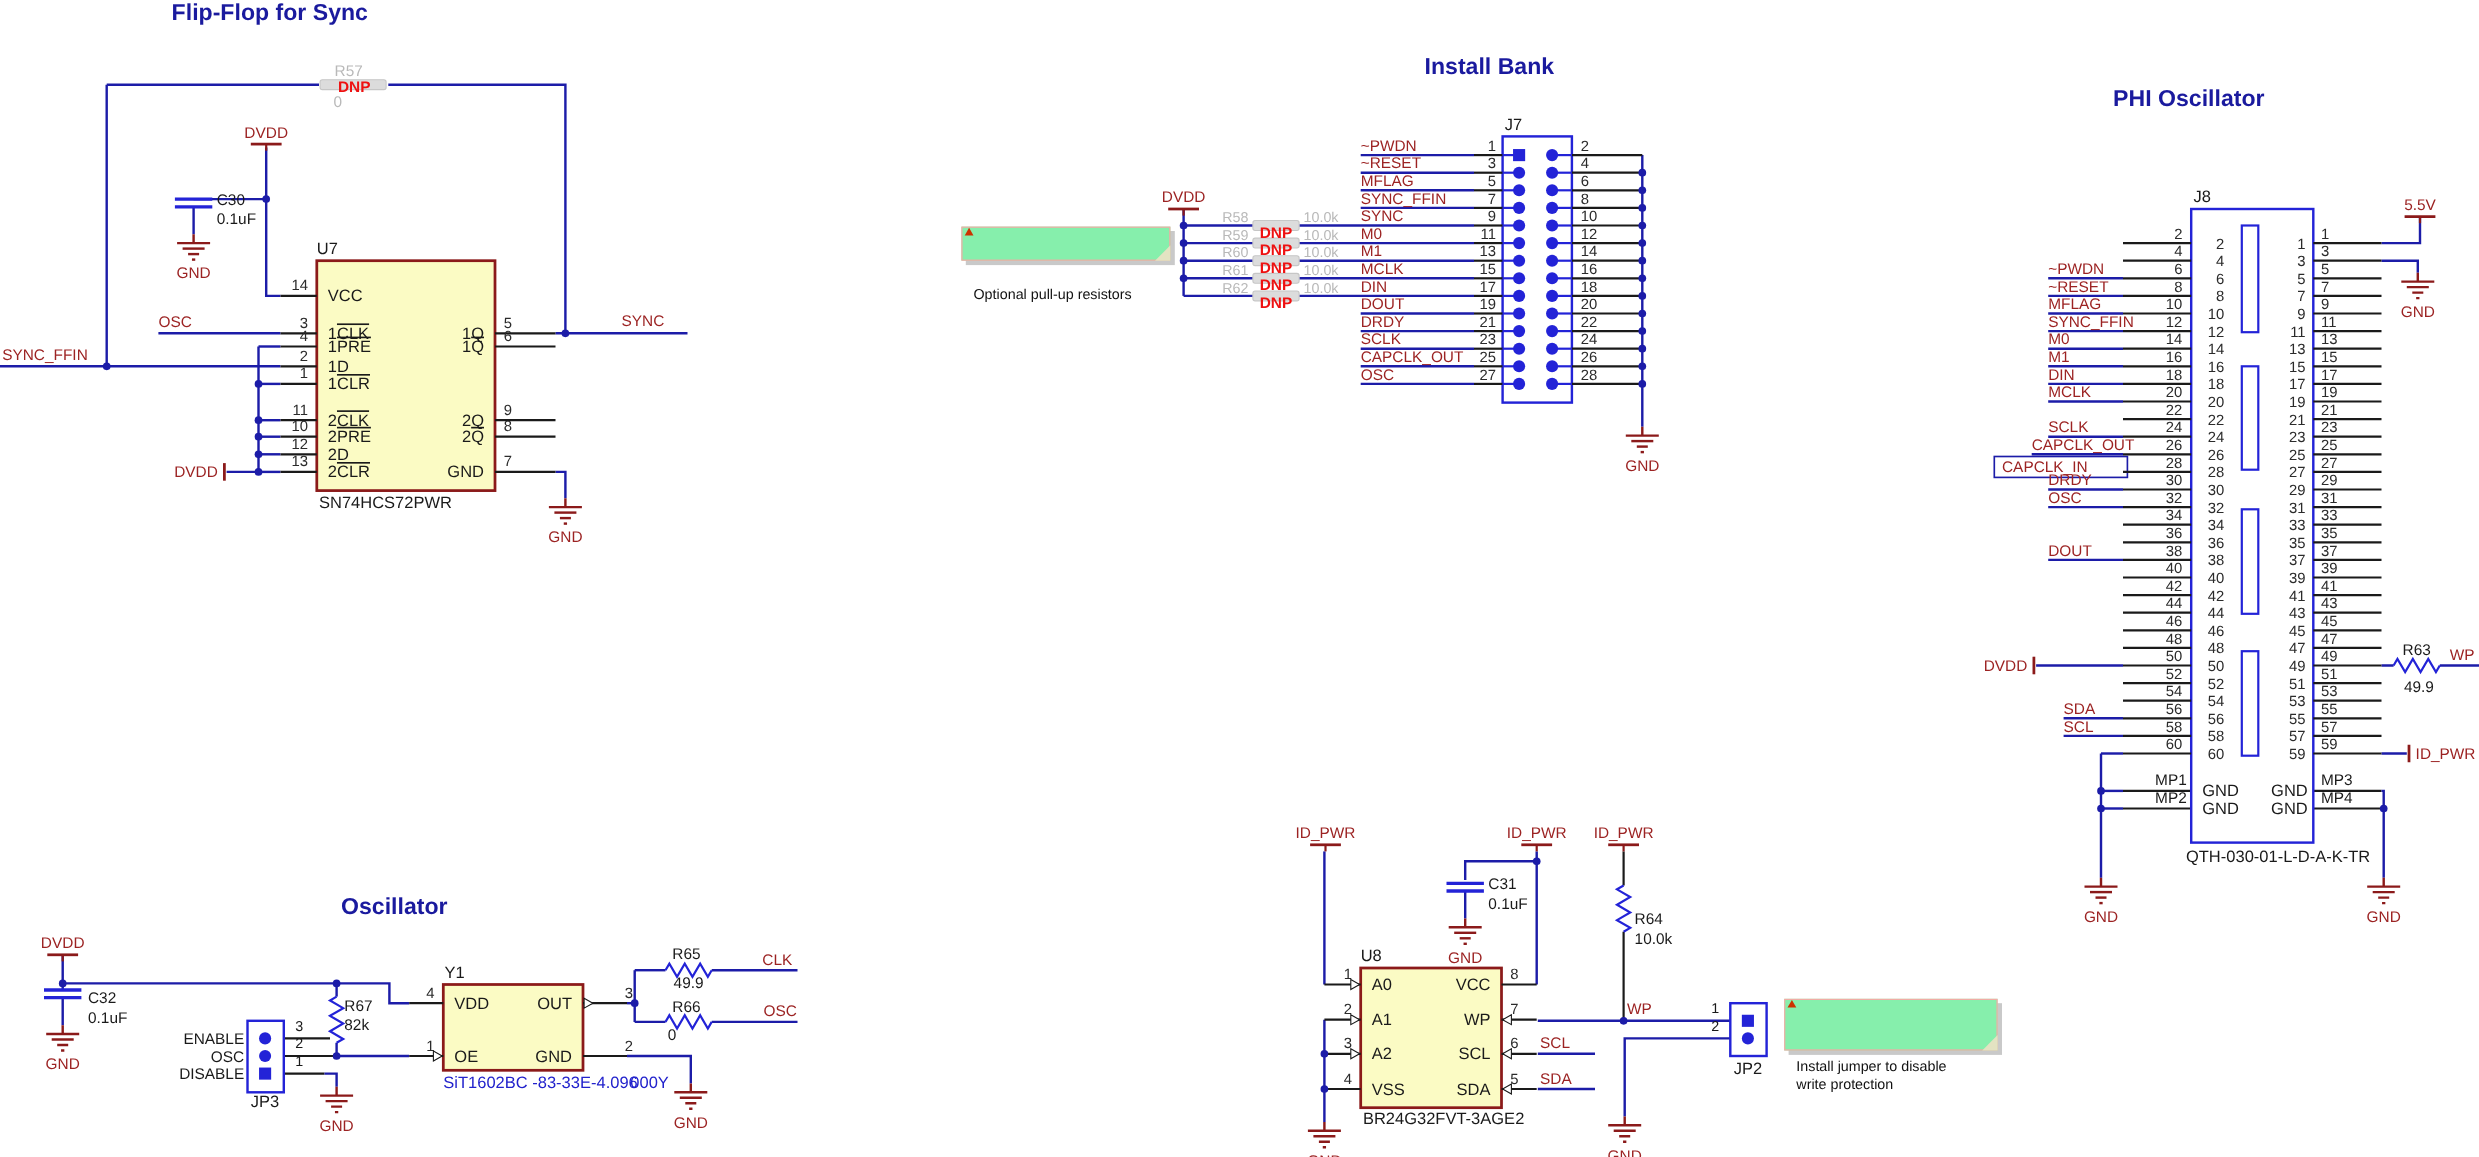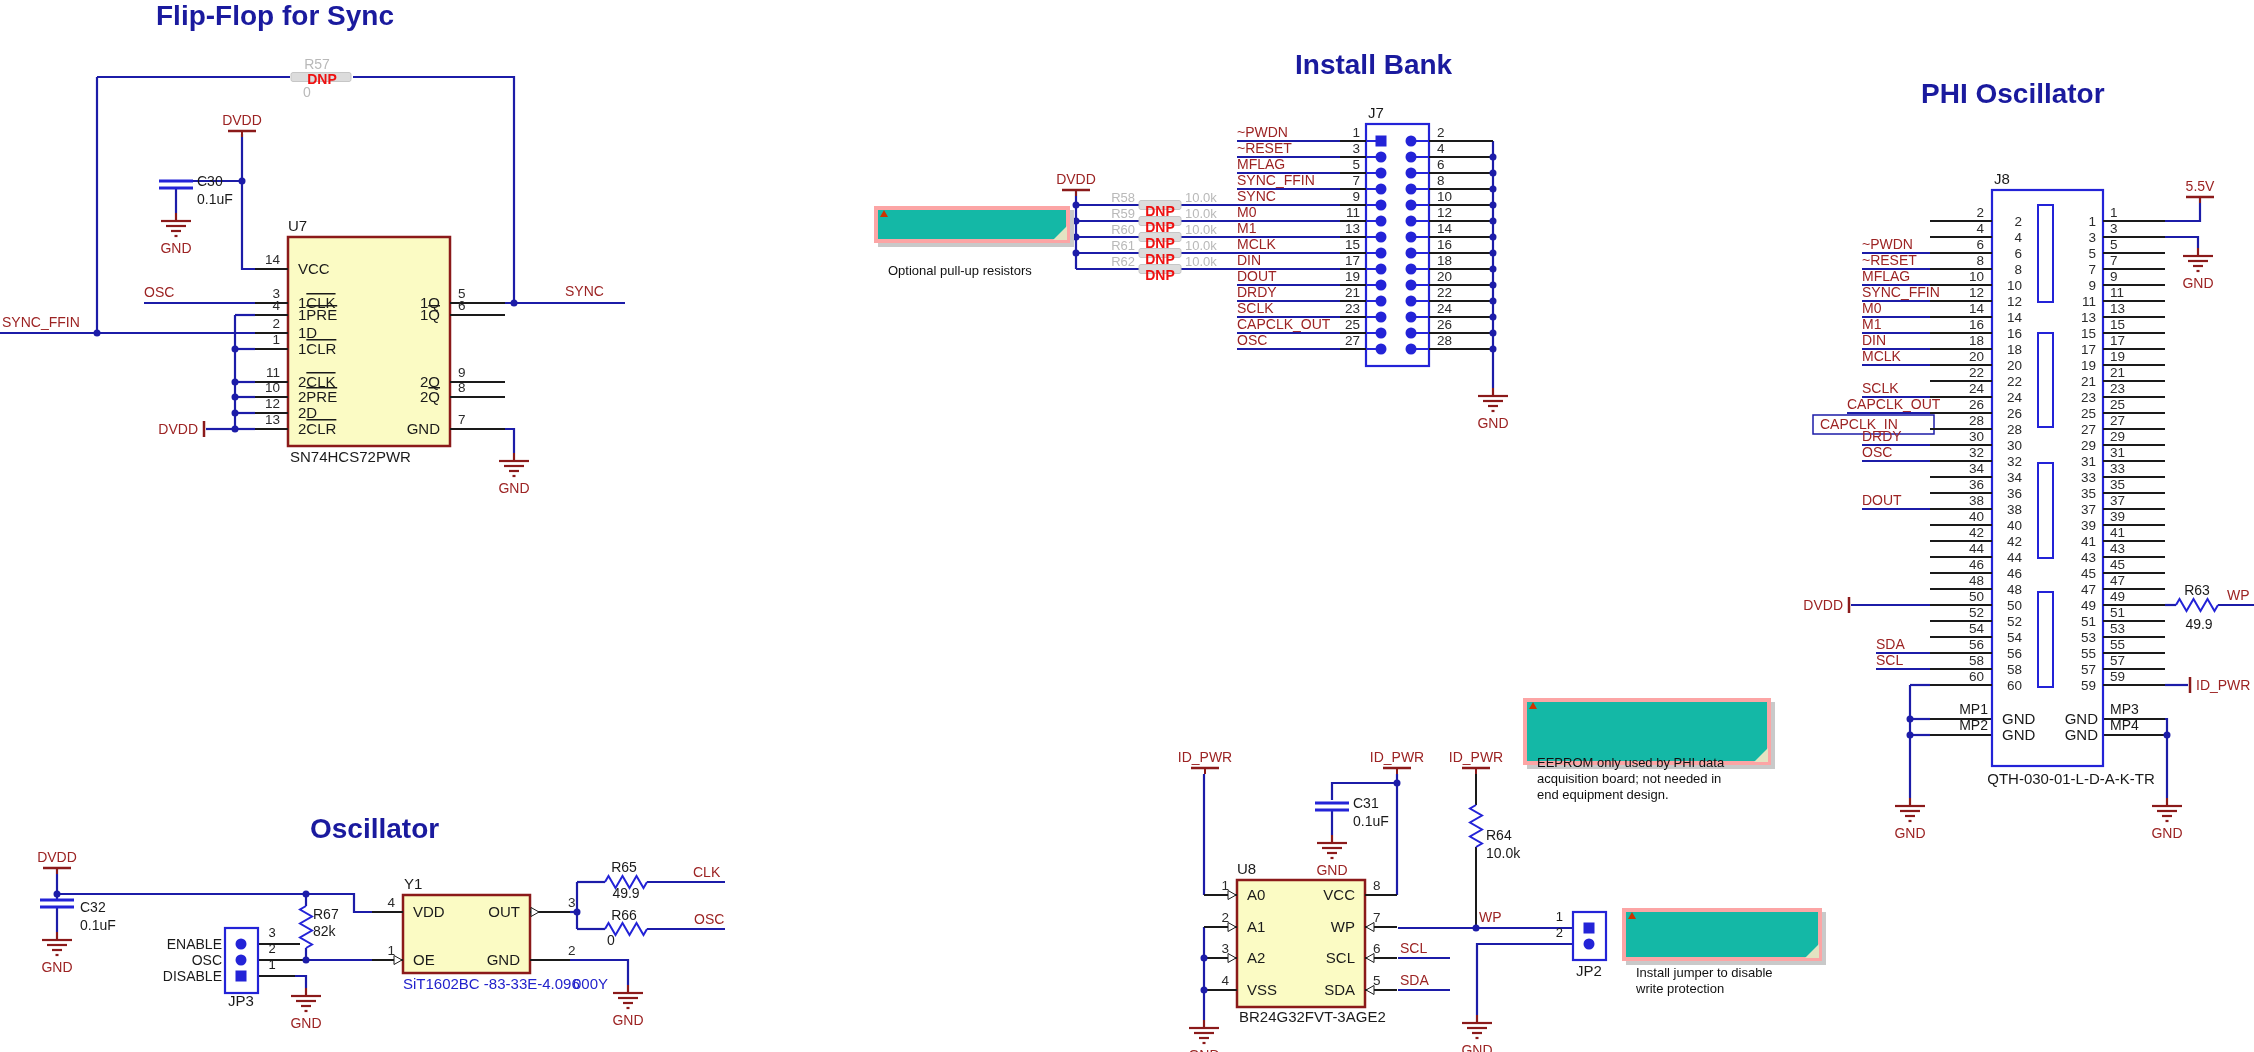--- a/index.html
+++ b/index.html
@@ -1,20 +1,20 @@
 <!DOCTYPE html>
 <html><head>
 <meta charset="utf-8">
 <style>
   html,body{margin:0;padding:0;background:#ffffff;}
   #stage{position:relative;width:2254px;height:1052px;background:#fff;overflow:hidden;
          font-family:"Liberation Sans",sans-serif;}
   svg{position:absolute;left:0;top:0;}
-  .title{position:absolute;color:#1a1a9e;font-size:28px;font-weight:bold;white-space:nowrap;}
-  .note{position:absolute;background:#14b8a6;border:4px solid #fca5a5;color:#111;
+  .title{position:absolute;color:#1a1a9e;font-size:21px;font-weight:bold;white-space:nowrap;}
+  .note{position:absolute;background:#86efac;border:1px solid #fca5a5;color:#111;
         font-size:13px;line-height:16px;padding:5px 8px 4px 10px;white-space:pre-line;
         box-shadow:4px 4px 0 #c9c9c9;}
   .note .tri{position:absolute;left:2px;top:0px;width:0;height:0;border-left:4px solid transparent;
         border-right:4px solid transparent;border-bottom:7px solid #cc3300;}
   .note .fold{position:absolute;right:-1px;bottom:-1px;width:0;height:0;
         border-left:14px solid transparent;border-bottom:14px solid #e3e3c2;}
 </style>
 </head>
 <body>
 
@@ -772,26 +772,19 @@
   <div class="title" style="left:156px;top:0px">Flip-Flop for Sync</div>
   <div class="title" style="left:1295px;top:49px">Install Bank</div>
   <div class="title" style="left:1921px;top:78px">PHI Oscillator</div>
   <div class="title" style="left:310px;top:813px">Oscillator</div>
 
   <div class="note" style="left:874px;top:206px;width:170px;height:20px">
     <span class="tri"></span>
     <span class="fold"></span>
     <span>Optional pull-up resistors</span>
   </div>
-  <div class="note" style="left:1523px;top:698px;width:222px;height:50px">
-    <span class="tri"></span>
-    <span class="fold"></span>
-    <span>EEPROM only used by PHI data
-acquisition board; not needed in
-end equipment design.</span>
-  </div>
   <div class="note" style="left:1622px;top:908px;width:174px;height:36px">
     <span class="tri"></span>
     <span class="fold"></span>
     <span>Install jumper to disable
 write protection</span>
   </div>
 </div>
 
 </body></html>

